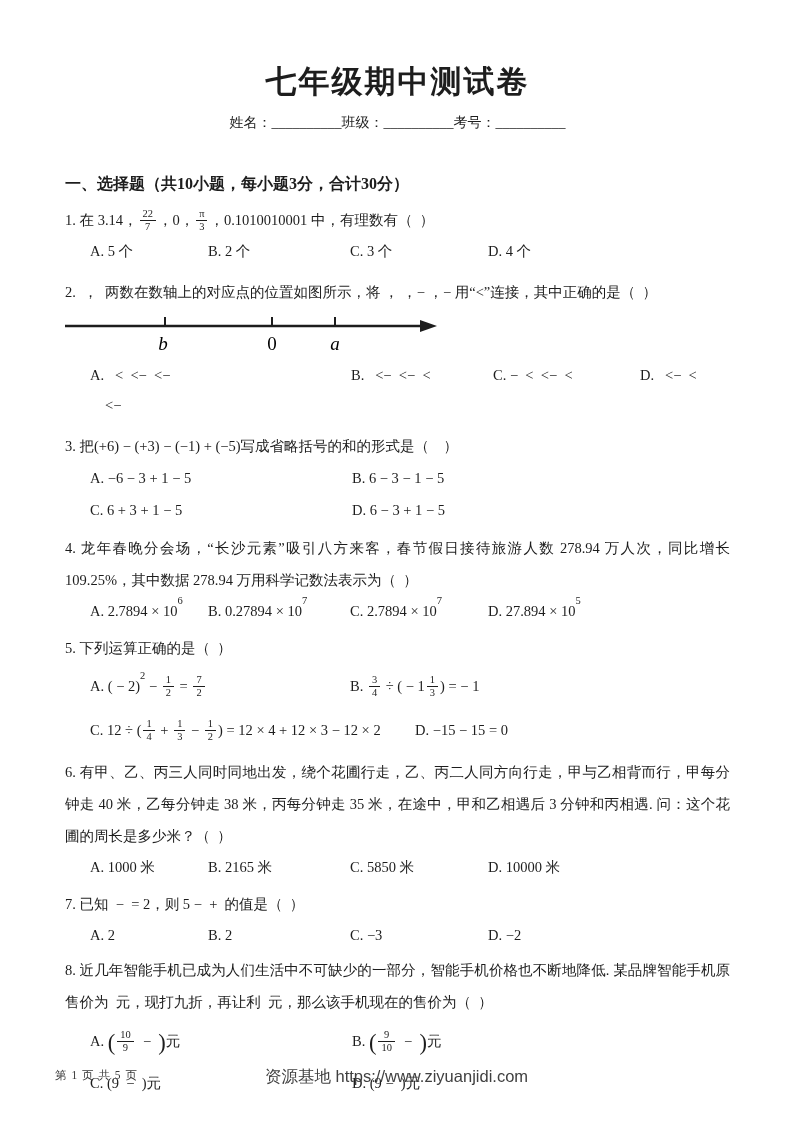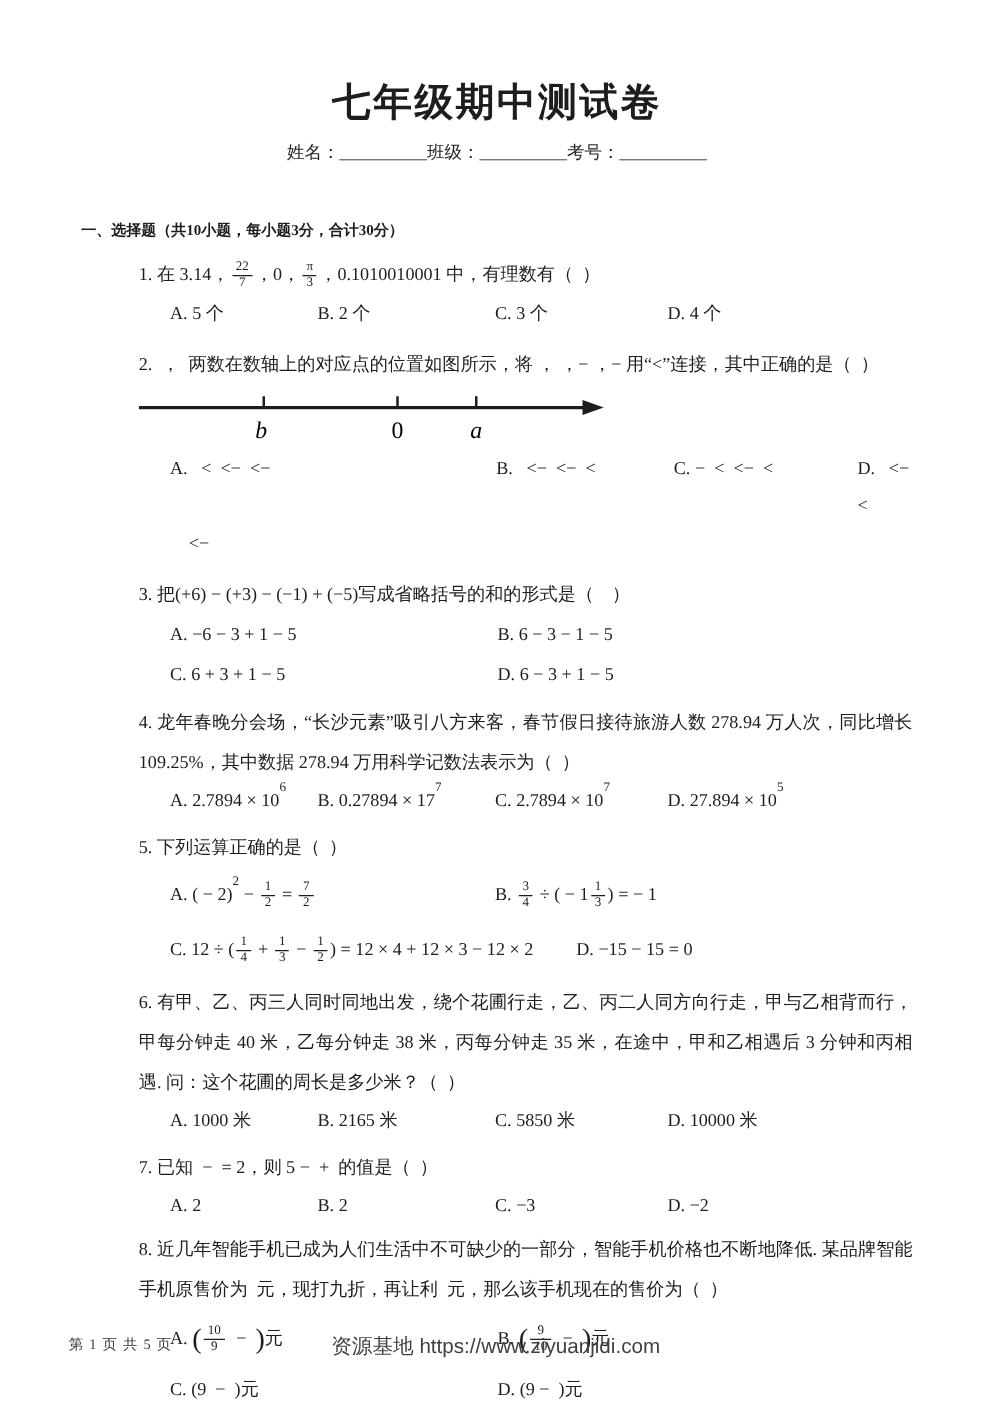--- a/index.html
+++ b/index.html
@@ -23,25 +23,25 @@
   }
   .name-line{
     text-align:center;
     font-size:14px;
     margin-top:10px;
     line-height:22px;
     white-space:pre-wrap;
   }
   .section-heading{
     font-weight:bold;
-    font-size:12px;
+    font-size:16px;
     margin-top:38px;
     line-height:24px;
   }
-  .question{margin-top:8px;margin-left:46px;}
+  .question{margin-top:8px;}
   .stem{
     line-height:32px;
     white-space:pre-wrap;
   }
   .stem.justify{text-align:justify;}
   .opt-row{
     display:flex;
     padding-left:25px;
     line-height:30px;
     white-space:pre-wrap;
@@ -137,21 +137,21 @@
     <div class="opt-row opt-row2" style="line-height:32px;">
       <span class="c1">C. 6 + 3 + 1 − 5</span>
       <span class="c2">D. 6 − 3 + 1 − 5</span>
     </div>
   </div>
 
   <div class="question" style="margin-top:6px;">
     <div class="stem justify">4. 龙年春晚分会场，“长沙元素”吸引八方来客，春节假日接待旅游人数 278.94 万人次，同比增长 109.25%，其中数据 278.94 万用科学记数法表示为（  ）</div>
     <div class="opt-row">
       <span class="c1"><span>A. </span><span>2.7894 × 10</span><sup class="e">6</sup></span>
-      <span class="c2"><span>B. </span><span>0.27894 × 17</span><sup class="e">7</sup></span>
+      <span class="c2"><span>B. </span><span>0.27894 × 10</span><sup class="e">7</sup></span>
       <span class="c3"><span>C. </span><span>2.7894 × 10</span><sup class="e">7</sup></span>
       <span class="c4"><span>D. </span><span>27.894 × 10</span><sup class="e">5</sup></span>
     </div>
   </div>
 
   <div class="question" style="margin-top:6px;">
     <div class="stem">5. 下列运算正确的是（  ）</div>
     <div class="opt-row mathrow">
       <span style="width:260px;"><span>A. </span><span>( − 2)</span><sup class="e">2</sup><span> − </span><span class="frac"><span class="fn">1</span><span class="fd">2</span></span><span> = </span><span class="frac"><span class="fn">7</span><span class="fd">2</span></span></span>
       <span style="flex:1;"><span>B. </span><span class="frac"><span class="fn">3</span><span class="fd">4</span></span><span> ÷ ( − 1</span><span class="frac"><span class="fn">1</span><span class="fd">3</span></span><span>) = − 1</span></span>

